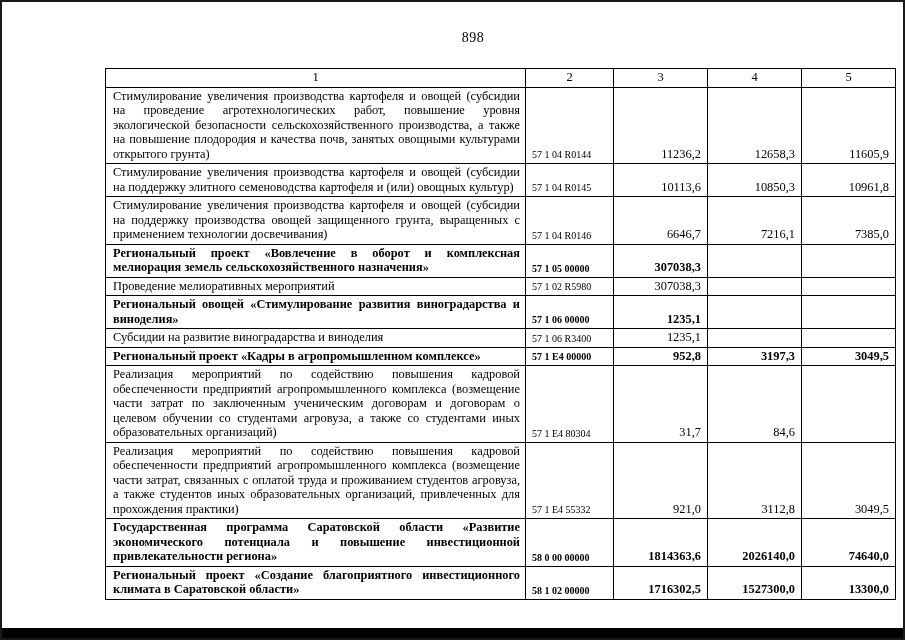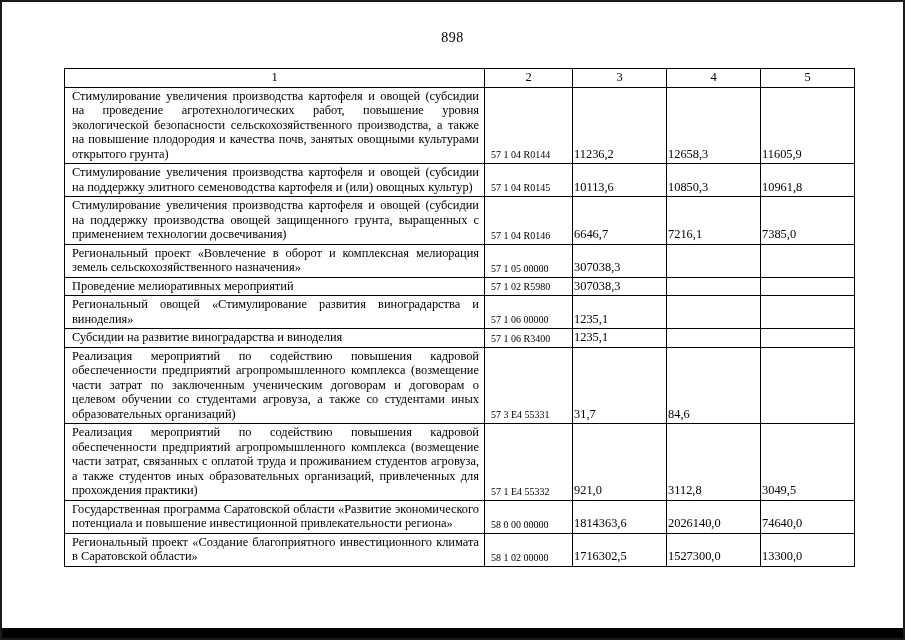--- a/index.html
+++ b/index.html
@@ -8,20 +8,21 @@
     width: 905px; height: 640px;
     font-family: "Liberation Serif", "DejaVu Serif", serif;
     color: #000;
   }
   .page {
     position: relative;
     width: 905px; height: 640px;
     background: #ffffff;
     border: 2px solid #1a1a1a;
     overflow: hidden;
+    padding-left: 41px;
   }
   .page-number {
     text-align: center;
     margin-top: 28px;
     font-size: 14px;
     letter-spacing: 0.5px;
   }
   table.budget {
     border-collapse: collapse;
     table-layout: fixed;
@@ -46,24 +47,25 @@
     margin-left: 32px;
   }
   td.c-code {
     vertical-align: bottom;
     padding: 1px 1px 2px 6px;
     white-space: nowrap;
     font-size: 10px;
   }
   td.c-num {
     vertical-align: bottom;
+    text-align: right;
     padding: 1px 6px 2px 1px;
     white-space: nowrap;
   }
-  tr.bold { font-weight: normal; }
+  tr.bold { font-weight: bold; }
   .bottom-bar {
     position: absolute;
     left: 0; right: 0; bottom: 0;
     height: 10px;
     background: #000;
   }
 </style>
 </head>
 <body>
 
@@ -131,23 +133,30 @@
         <td class="c-num"></td>
         <td class="c-num"></td>
       </tr>
       <tr>
         <td class="c-name">Субсидии на развитие виноградарства и виноделия</td>
         <td class="c-code">57 1 06 R3400</td>
         <td class="c-num">1235,1</td>
         <td class="c-num"></td>
         <td class="c-num"></td>
       </tr>
+      <tr class="bold">
+        <td class="c-name">Региональный проект «Кадры в агропромышленном комплексе»</td>
+        <td class="c-code">57 1 E4 00000</td>
+        <td class="c-num">952,8</td>
+        <td class="c-num">3197,3</td>
+        <td class="c-num">3049,5</td>
+      </tr>
       <tr>
         <td class="c-name">Реализация мероприятий по содействию повышения кадровой обеспеченности предприятий агропромышленного комплекса (возмещение части затрат по заключенным ученическим договорам и договорам о целевом обучении со студентами агровуза, а также со студентами иных образовательных организаций)</td>
-        <td class="c-code">57 3 E4 55331</td>
+        <td class="c-code">57 1 E4 80304</td>
         <td class="c-num">31,7</td>
         <td class="c-num">84,6</td>
         <td class="c-num"></td>
       </tr>
       <tr>
         <td class="c-name">Реализация мероприятий по содействию повышения кадровой обеспеченности предприятий агропромышленного комплекса (возмещение части затрат, связанных с оплатой труда и проживанием студентов агровуза, а также студентов иных образовательных организаций, привлеченных для прохождения практики)</td>
         <td class="c-code">57 1 E4 55332</td>
         <td class="c-num">921,0</td>
         <td class="c-num">3112,8</td>
         <td class="c-num">3049,5</td>

